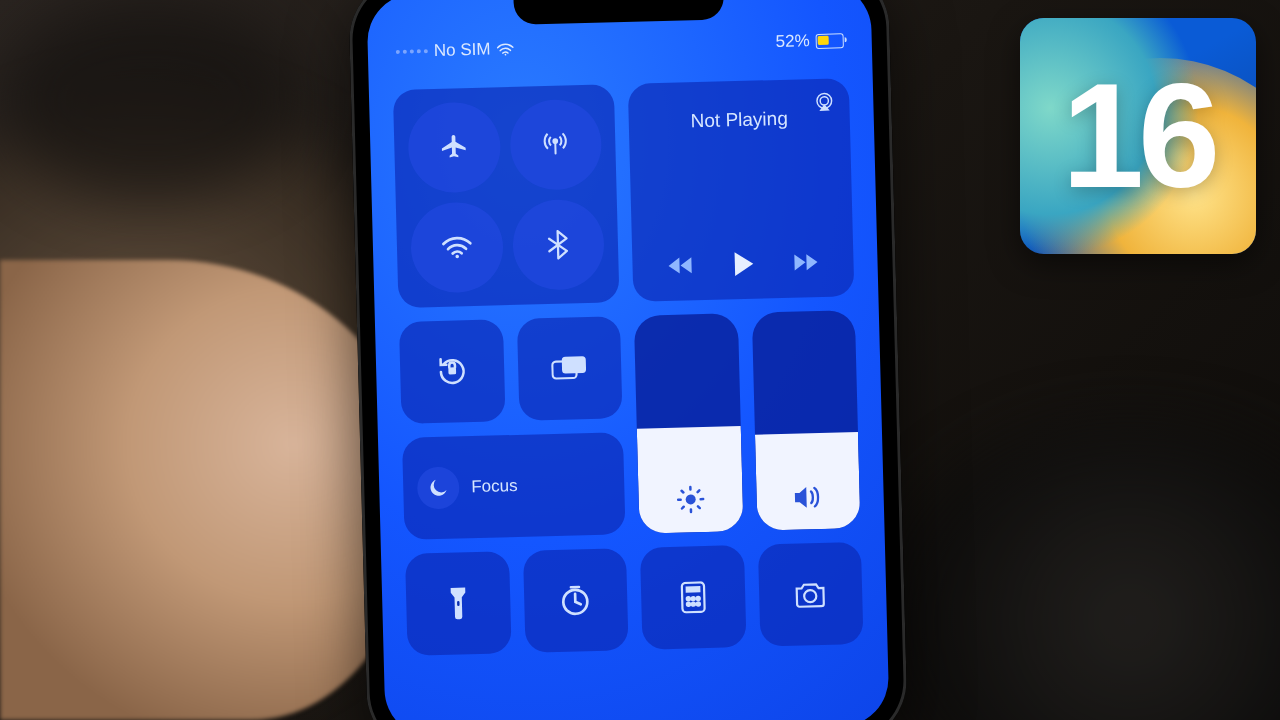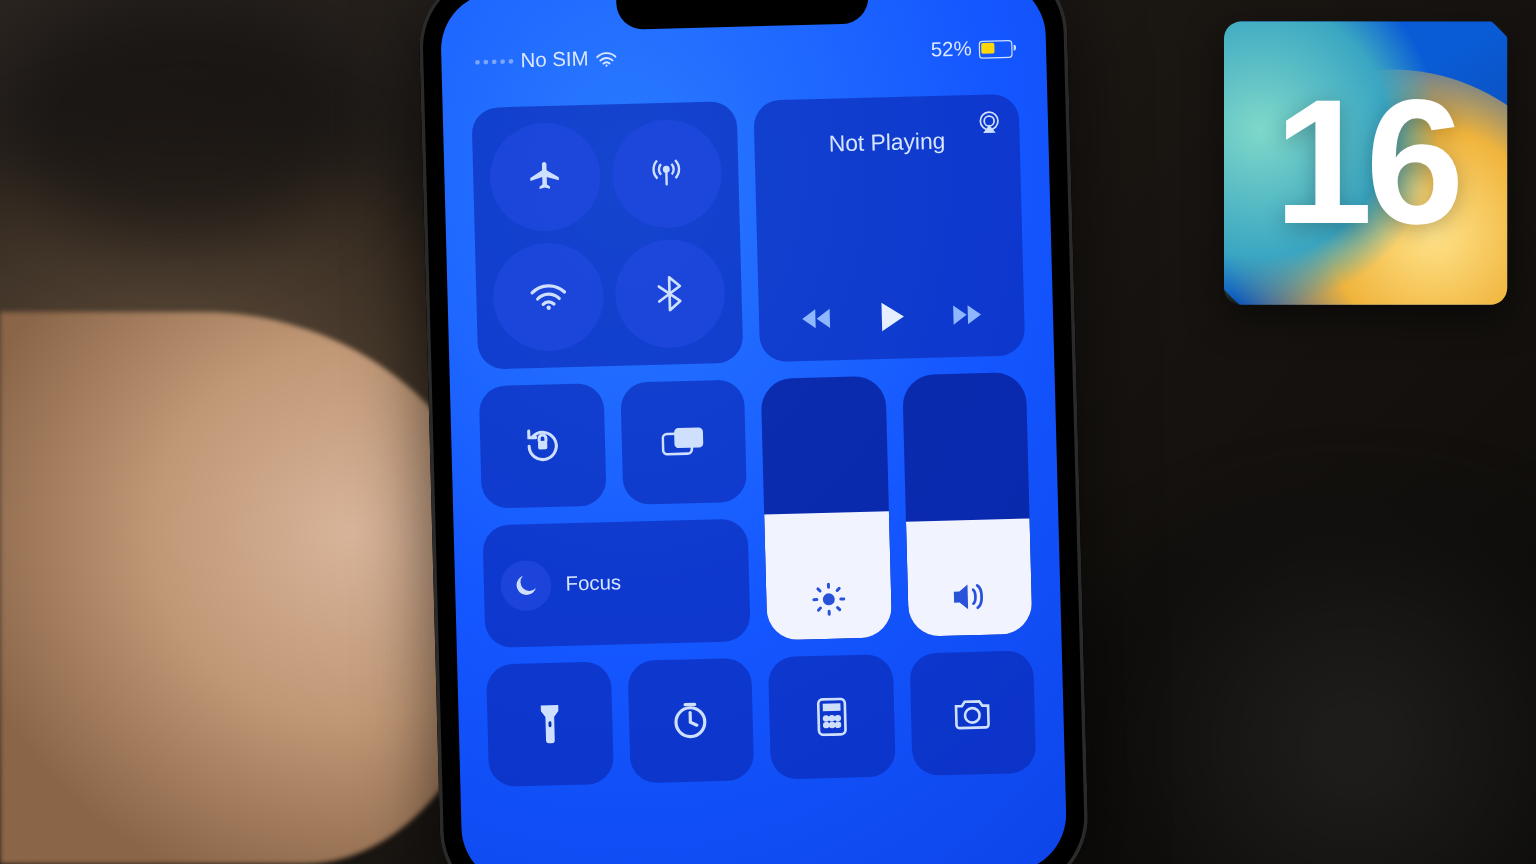--- a/index.html
+++ b/index.html
@@ -44,21 +44,21 @@
   
   .slider{overflow:hidden;background:rgba(8,34,160,.85)}
   .slider .fill{position:absolute;left:0;right:0;bottom:0;background:#f1f4ff}
   .slider .icon{position:absolute;bottom:18px;left:50%;transform:translateX(-50%);color:#2a52d8;z-index:2}
   
   .focus-tile{justify-content:flex-start;padding-left:14px;gap:12px}
   .focus-circle{width:42px;height:42px;border-radius:50%;background:rgba(30,70,220,.9);display:flex;align-items:center;justify-content:center;color:#cfe0ff}
   .focus-label{color:#d6e6ff;font-size:17px}
   .tile .cc-icon{color:#cfe0ff}
   
-  .ios16{position:absolute;top:18px;right:24px;width:236px;height:236px;border-radius:14px;overflow:hidden;box-shadow:0 10px 30px rgba(0,0,0,.5)}
+  .ios16{position:absolute;top:18px;right:24px;width:236px;height:236px;border-radius:24px;overflow:hidden;box-shadow:0 10px 30px rgba(0,0,0,.5)}
   .ios16 .bg{position:absolute;inset:0}
   .ios16 .bg .layer{position:absolute;border-radius:50%}
   .ios16 .bg .l1{inset:-40px;background:linear-gradient(150deg,#0a5bd6 0%,#0a5bd6 40%,#0a3a88 100%)}
   .ios16 .bg .l2{width:340px;height:340px;left:-30px;top:40px;background:radial-gradient(circle at 60% 40%,#ffe38a 0%,#f0b43c 30%,rgba(240,180,60,0) 60%)}
   .ios16 .bg .l3{width:300px;height:300px;left:-120px;top:-60px;background:radial-gradient(circle,#7fd8c9 0%,#3aa6c2 50%,rgba(58,166,194,0) 70%)}
   .ios16 .num{position:absolute;inset:0;display:flex;align-items:center;justify-content:center;color:#fff;font-size:148px;font-weight:600;letter-spacing:-6px;text-shadow:0 4px 18px rgba(0,0,0,.25)}
   svg{display:block}
 </style>
 </head>
 <body>

